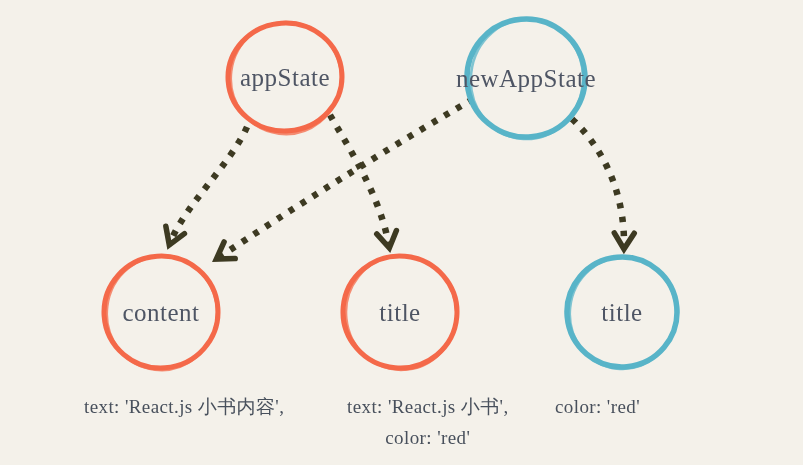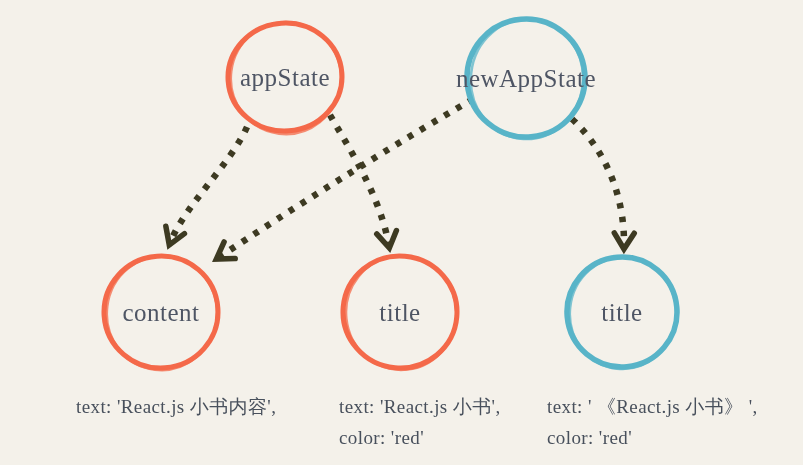--- a/index.html
+++ b/index.html
@@ -24,25 +24,26 @@
     top: 0;
   }
   .node-label {
     font-family: "Liberation Serif", "DejaVu Serif", serif;
     font-size: 25px;
     fill: #4e5564;
     letter-spacing: 0.5px;
   }
   .annotations {
     position: absolute;
-    left: 8px;
+    left: 16px;
     top: 0;
     width: 737px;
     height: 465px;
     pointer-events: none;
+    text-align: center;
   }
   .annotation {
     position: absolute;
     top: 391px;
     color: #48505c;
     font-size: 19px;
     line-height: 31px;
     letter-spacing: 0.4px;
     white-space: nowrap;
   }
@@ -101,17 +102,16 @@
 
   <div class="annotations">
     <div class="annotation a0">
       <div>text: 'React.js 小书内容',</div>
     </div>
     <div class="annotation a1">
       <div>text: 'React.js 小书',</div>
       <div>color: 'red'</div>
     </div>
     <div class="annotation a2">
-      <div>text: ' 《React.js 小书》 ',</div>
       <div>color: 'red'</div>
     </div>
   </div>
 </div>
 
 </body></html>

